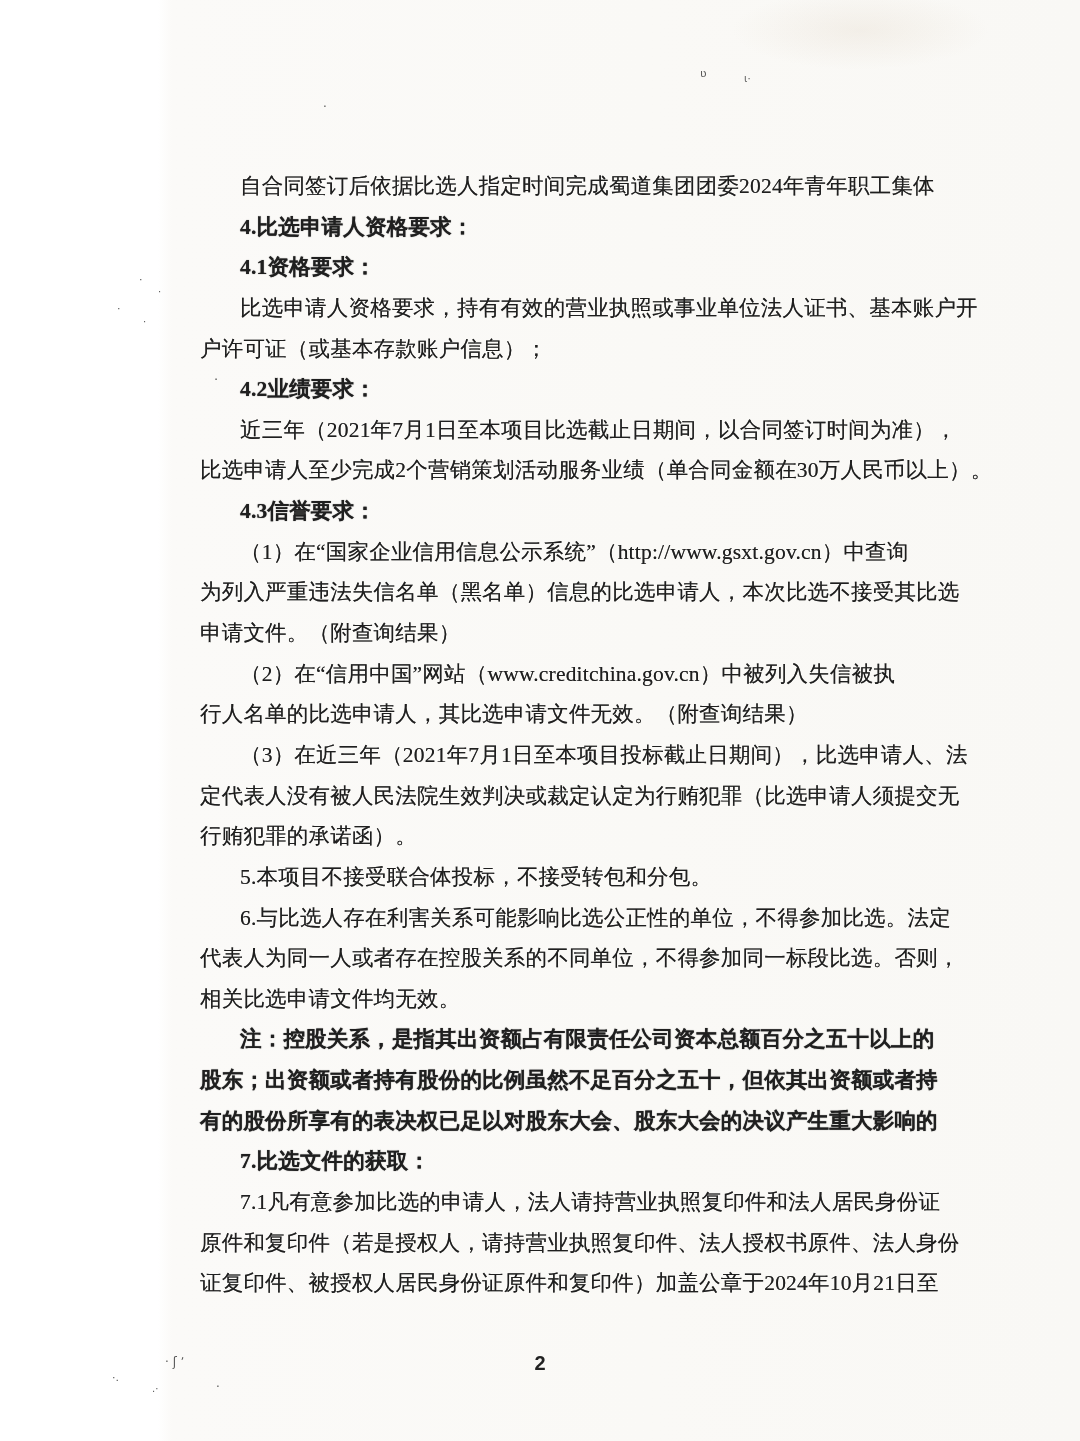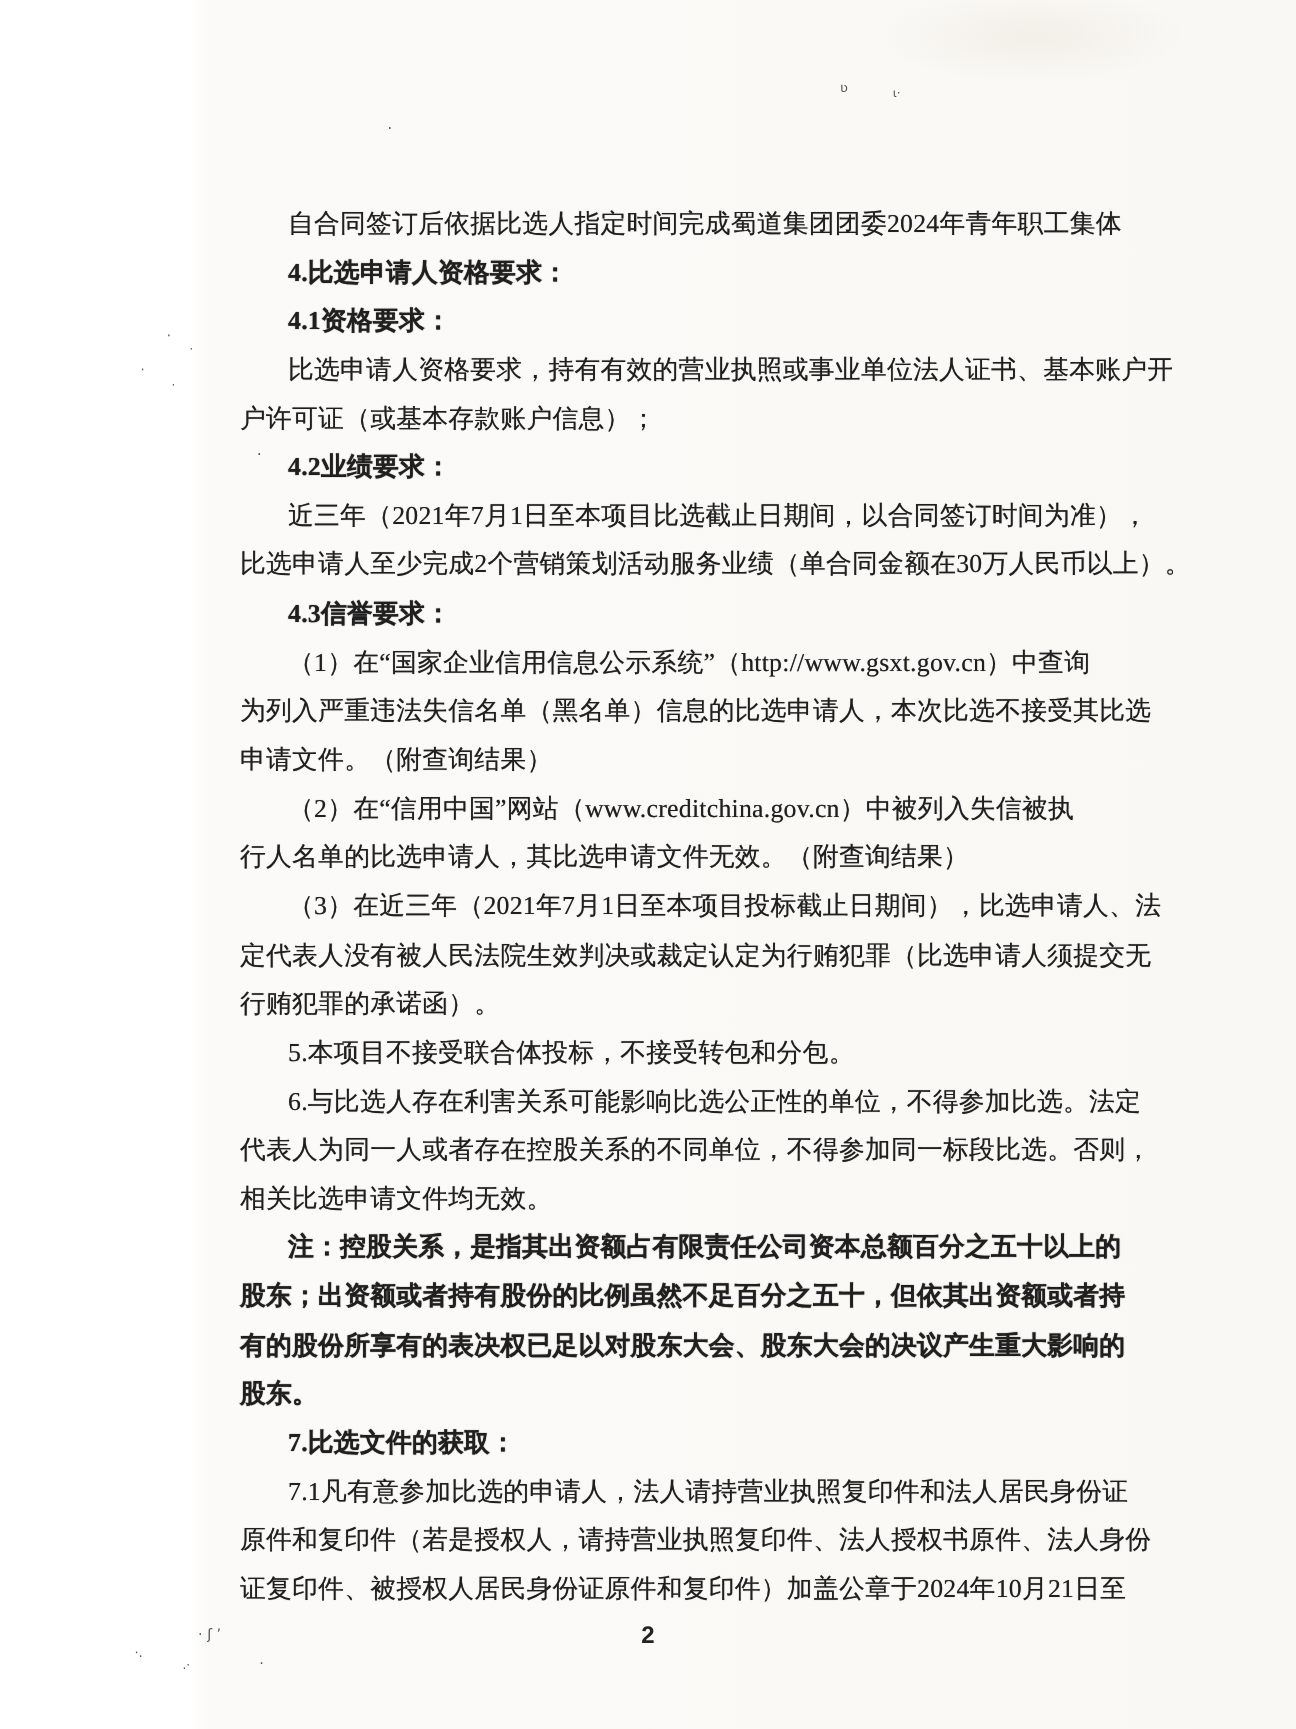--- a/index.html
+++ b/index.html
@@ -60,21 +60,20 @@
     <div class="line indent">（3）在近三年（2021年7月1日至本项目投标截止日期间），比选申请人、法</div>
     <div class="line">定代表人没有被人民法院生效判决或裁定认定为行贿犯罪（比选申请人须提交无</div>
     <div class="line">行贿犯罪的承诺函）。</div>
     <div class="line indent">5.本项目不接受联合体投标，不接受转包和分包。</div>
     <div class="line indent">6.与比选人存在利害关系可能影响比选公正性的单位，不得参加比选。法定</div>
     <div class="line">代表人为同一人或者存在控股关系的不同单位，不得参加同一标段比选。否则，</div>
     <div class="line">相关比选申请文件均无效。</div>
     <div class="line bold indent">注：控股关系，是指其出资额占有限责任公司资本总额百分之五十以上的</div>
     <div class="line bold">股东；出资额或者持有股份的比例虽然不足百分之五十，但依其出资额或者持</div>
     <div class="line bold">有的股份所享有的表决权已足以对股东大会、股东大会的决议产生重大影响的</div>
-    <div class="line bold">股东。</div>
     <div class="line bold indent">7.比选文件的获取：</div>
     <div class="line indent">7.1凡有意参加比选的申请人，法人请持营业执照复印件和法人居民身份证</div>
     <div class="line">原件和复印件（若是授权人，请持营业执照复印件、法人授权书原件、法人身份</div>
     <div class="line">证复印件、被授权人居民身份证原件和复印件）加盖公章于2024年10月21日至</div>
   </div>
 
 <div class="pagenum">2</div>
 
 <div id="speck-layer">
     <span class="speck" style="left: 700px; top: 68px; font-size: 11px;">ʋ</span>

